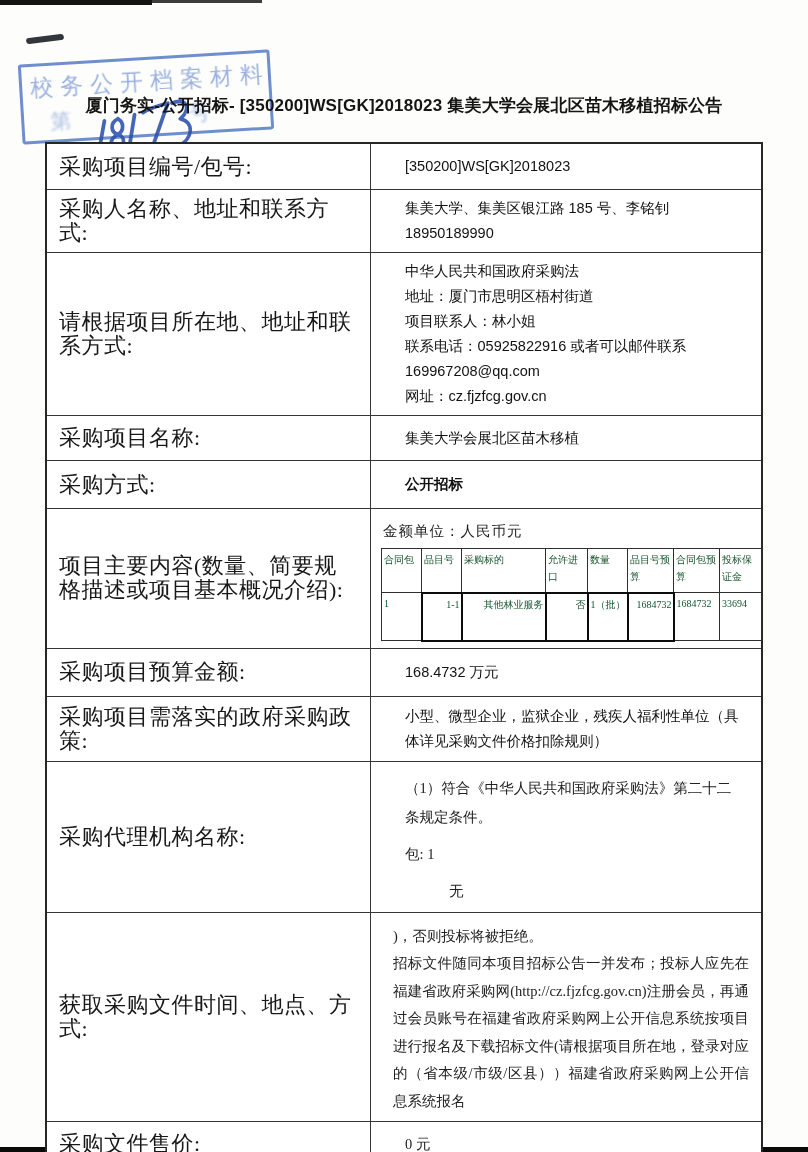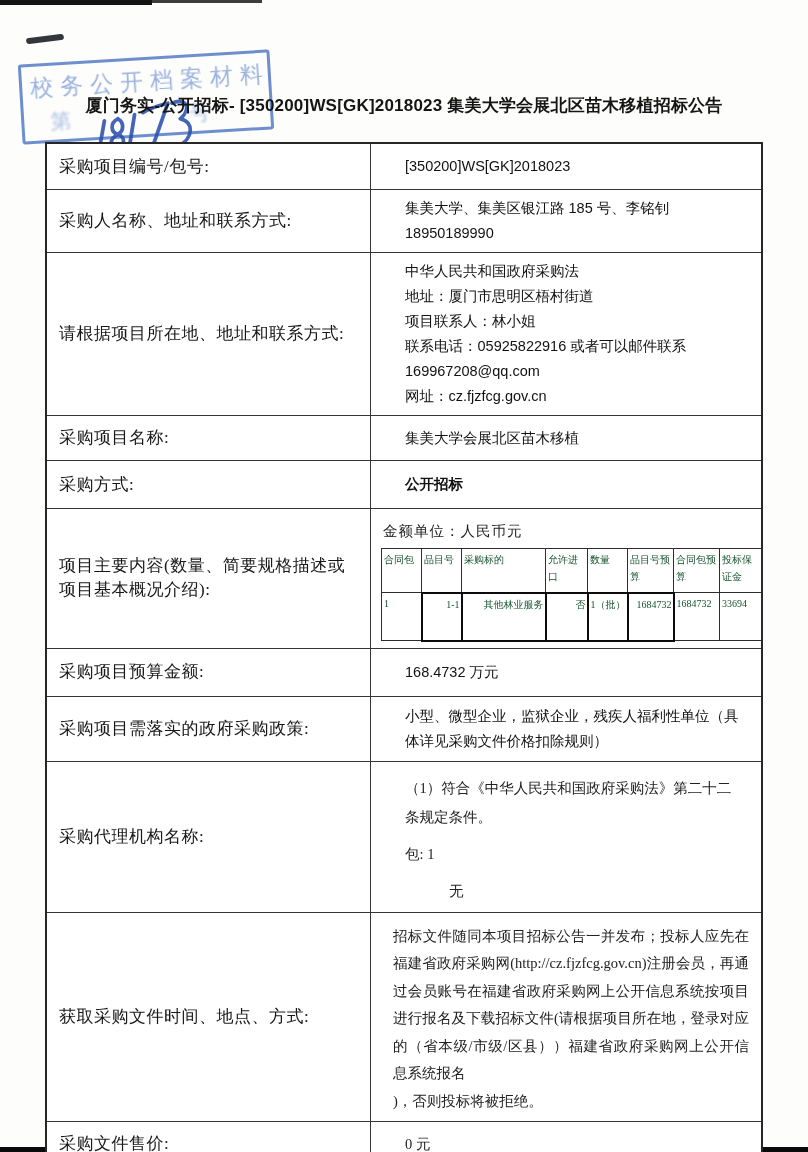--- a/index.html
+++ b/index.html
@@ -44,21 +44,21 @@
     font-family:"Liberation Sans","DejaVu Sans",sans-serif;
     font-weight:bold; font-size:17px; color:#151515; letter-spacing:0.2px; }
 
   
   .main-table { position:absolute; left:45px; top:142px; width:718px;
     border:2px solid #272727; background:#fff; }
   .trow { display:flex; border-top:1.5px solid #353535; }
   .trow:first-child { border-top:none; }
   .tlabel { width:324px; flex:0 0 324px; border-right:1.5px solid #353535;
     display:flex; align-items:center; padding:4px 14px 4px 12px;
-    font-size:17px; letter-spacing:0.5px; color:#181818; line-height:24px; }
+    font-size:22px; letter-spacing:0.5px; color:#181818; line-height:24px; }
   .tvalue { flex:1; display:flex; flex-direction:column; justify-content:center;
     padding:6px 18px 6px 34px; font-size:14.5px; line-height:25px; }
   .sansval { font-family:"Liberation Sans","DejaVu Sans",sans-serif; font-weight:400; color:#121212; }
   .serifval { font-family:"Liberation Serif","DejaVu Serif",serif; color:#222; }
   .boldval { font-weight:bold; }
   .h45{min-height:45px}.h48{min-height:48px}.h125{min-height:125px}.h132{min-height:132px}
   .h65{min-height:65px}.h85{min-height:85px}.h150{min-height:150px}.h88{min-height:88px}
   .val-lines span { display:block; }
   .row9 .tvalue { justify-content:flex-start; padding-top:12px; line-height:29px;gap:8px; }
   .row9 .indent { padding-left:44px; }
@@ -192,22 +192,22 @@
       <div class="tvalue serifval val-lines">
         <span>（1）符合《中华人民共和国政府采购法》第二十二条规定条件。</span>
         <span>包: 1</span>
         <span class="indent">无</span>
       </div>
     </div>
 
     <div class="trow h150 row10">
       <div class="tlabel">获取采购文件时间、地点、方式:</div>
       <div class="tvalue serifval val-lines">
+        <span>)，否则投标将被拒绝。</span>
         <span>招标文件随同本项目招标公告一并发布；投标人应先在福建省政府采购网(http://cz.fjzfcg.gov.cn)注册会员，再通过会员账号在福建省政府采购网上公开信息系统按项目进行报名及下载招标文件(请根据项目所在地，登录对应的（省本级/市级/区县））福建省政府采购网上公开信息系统报名</span>
-        <span>)，否则投标将被拒绝。</span>
       </div>
     </div>
 
     <div class="trow h45">
       <div class="tlabel">采购文件售价:</div>
       <div class="tvalue serifval">0 元</div>
     </div>
 
     <div class="trow h88 row12">
       <div class="tlabel">响应文件递交截止时间:</div>

